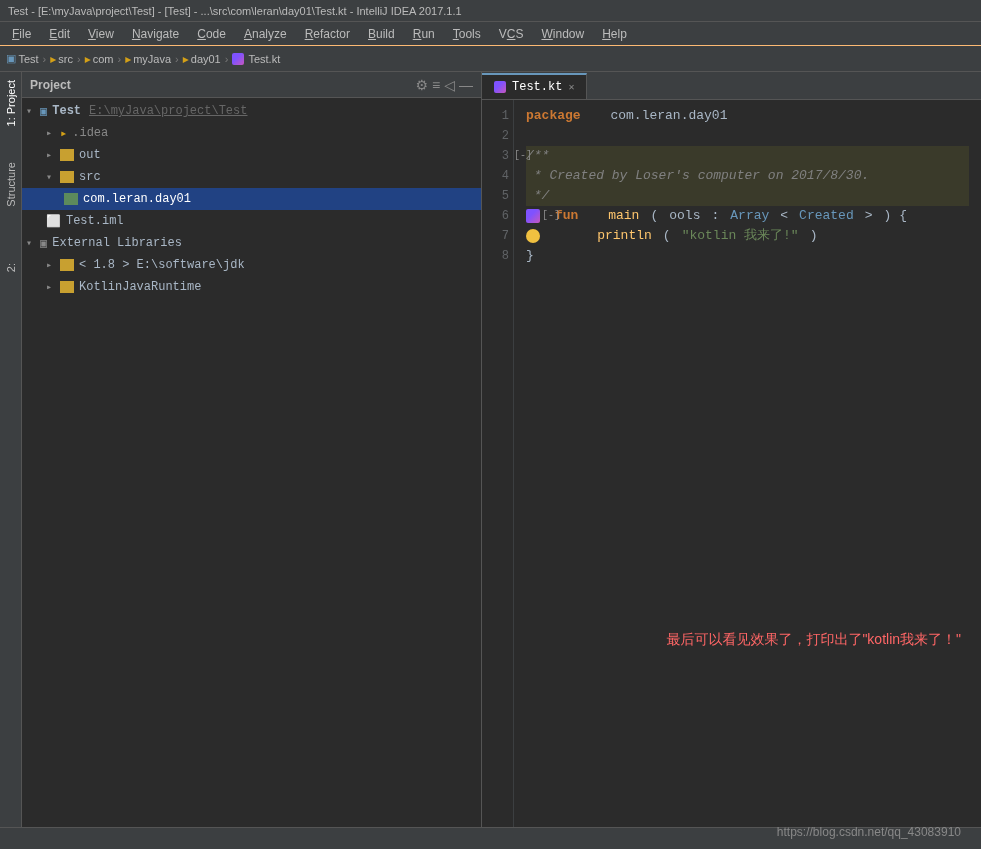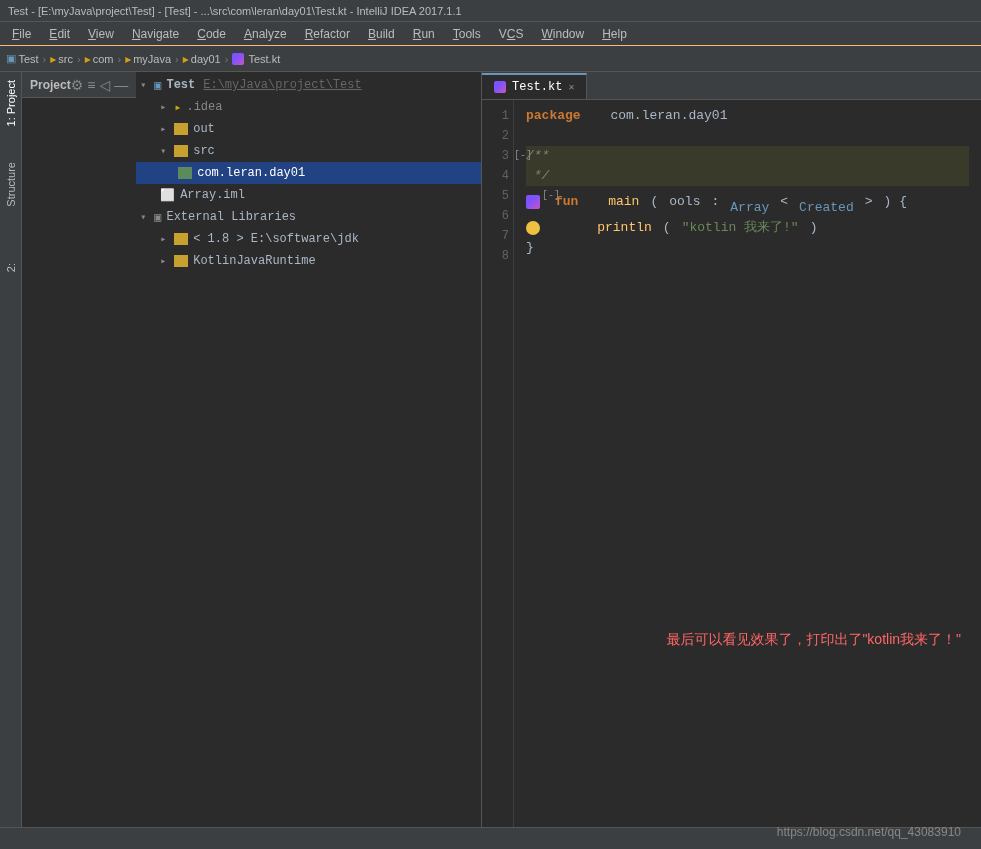--- a/index.html
+++ b/index.html
@@ -92,21 +92,21 @@
       font-family: Arial, sans-serif;
     }
     .sidebar-tab-label.active { color: #ffffff; }
 
     
     #project-panel {
       width: 460px;
       background: #2b2b2b;
       border-right: 1px solid #555;
       display: flex;
-      flex-direction: row;
+      flex-direction: column;
     }
     #project-header {
       background: #3c3f41;
       height: 26px;
       display: flex;
       align-items: center;
       justify-content: space-between;
       padding: 0 8px;
       border-bottom: 1px solid #555;
       font-family: Arial, sans-serif;
@@ -205,21 +205,21 @@
       min-height: 20px;
       position: relative;
       gap: 11px;
     }
     .code-line.comment-block { background: #3a3a2a; }
 
     
     .kw-package { color: #cc7832; font-weight: bold; }
     .kw-fun { color: #cc7832; font-weight: bold; }
     .identifier { color: #a9b7c6; }
-    .type-name { color: #6897bb; margin-top: 12px; }
+    .type-name { color: #6897bb; }
     .string { color: #6a8759; }
     .comment { color: #808080; font-style: italic; }
     .comment-star { color: #808080; font-style: italic; }
     .fn-name { color: #ffc66d; }
     .symbol { color: #a9b7c6; }
 
     
     .fold-marker {
       position: absolute;
       left: -14px;
@@ -386,21 +386,21 @@
 
       <div class="tree-item selected">
         <span class="indent" style="width:36px;"></span>
         <span style="display:inline-block;width:14px;height:12px;background:#5c8a5c;margin-right:3px;"></span>
         <span>com.leran.day01</span>
       </div>
 
       <div class="tree-item">
         <span class="indent" style="width:18px;"></span>
         <span style="color:#6897bb;margin-right:3px;">⬜</span>
-        <span>Array.iml</span>
+        <span>Test.iml</span>
       </div>
 
       <div class="tree-item">
         <span class="tree-arrow open">▾</span>
         <span style="color:#888;margin-right:3px;">▣</span>
         <span>External Libraries</span>
       </div>
 
       <div class="tree-item">
         <span class="indent" style="width:18px;"></span>
@@ -448,20 +448,23 @@
           <span class="identifier">com.leran.day01</span>
         </div>
 
         <div class="code-line">&nbsp;</div>
 
         <div class="code-line comment-block" style="position:relative;">
           <span class="fold-marker" style="position:absolute;left:-12px;top:0;color:#888;">[-]</span>
           <span class="comment">/**</span>
         </div>
 
+        <div class="code-line comment-block">
+          <span class="comment-star">&nbsp;* Created by Loser's computer on 2017/8/30.</span>
+        </div>
 
         <div class="code-line comment-block">
           <span class="comment">&nbsp;*/</span>
         </div>
 
         <div class="code-line" style="position:relative;">
           <span class="kotlin-gutter"></span>
           <span class="fold-marker" style="position:absolute;left:16px;top:0;color:#888;">[-]</span>
           <span class="kw-fun">fun</span>
           <span>&nbsp;</span>

